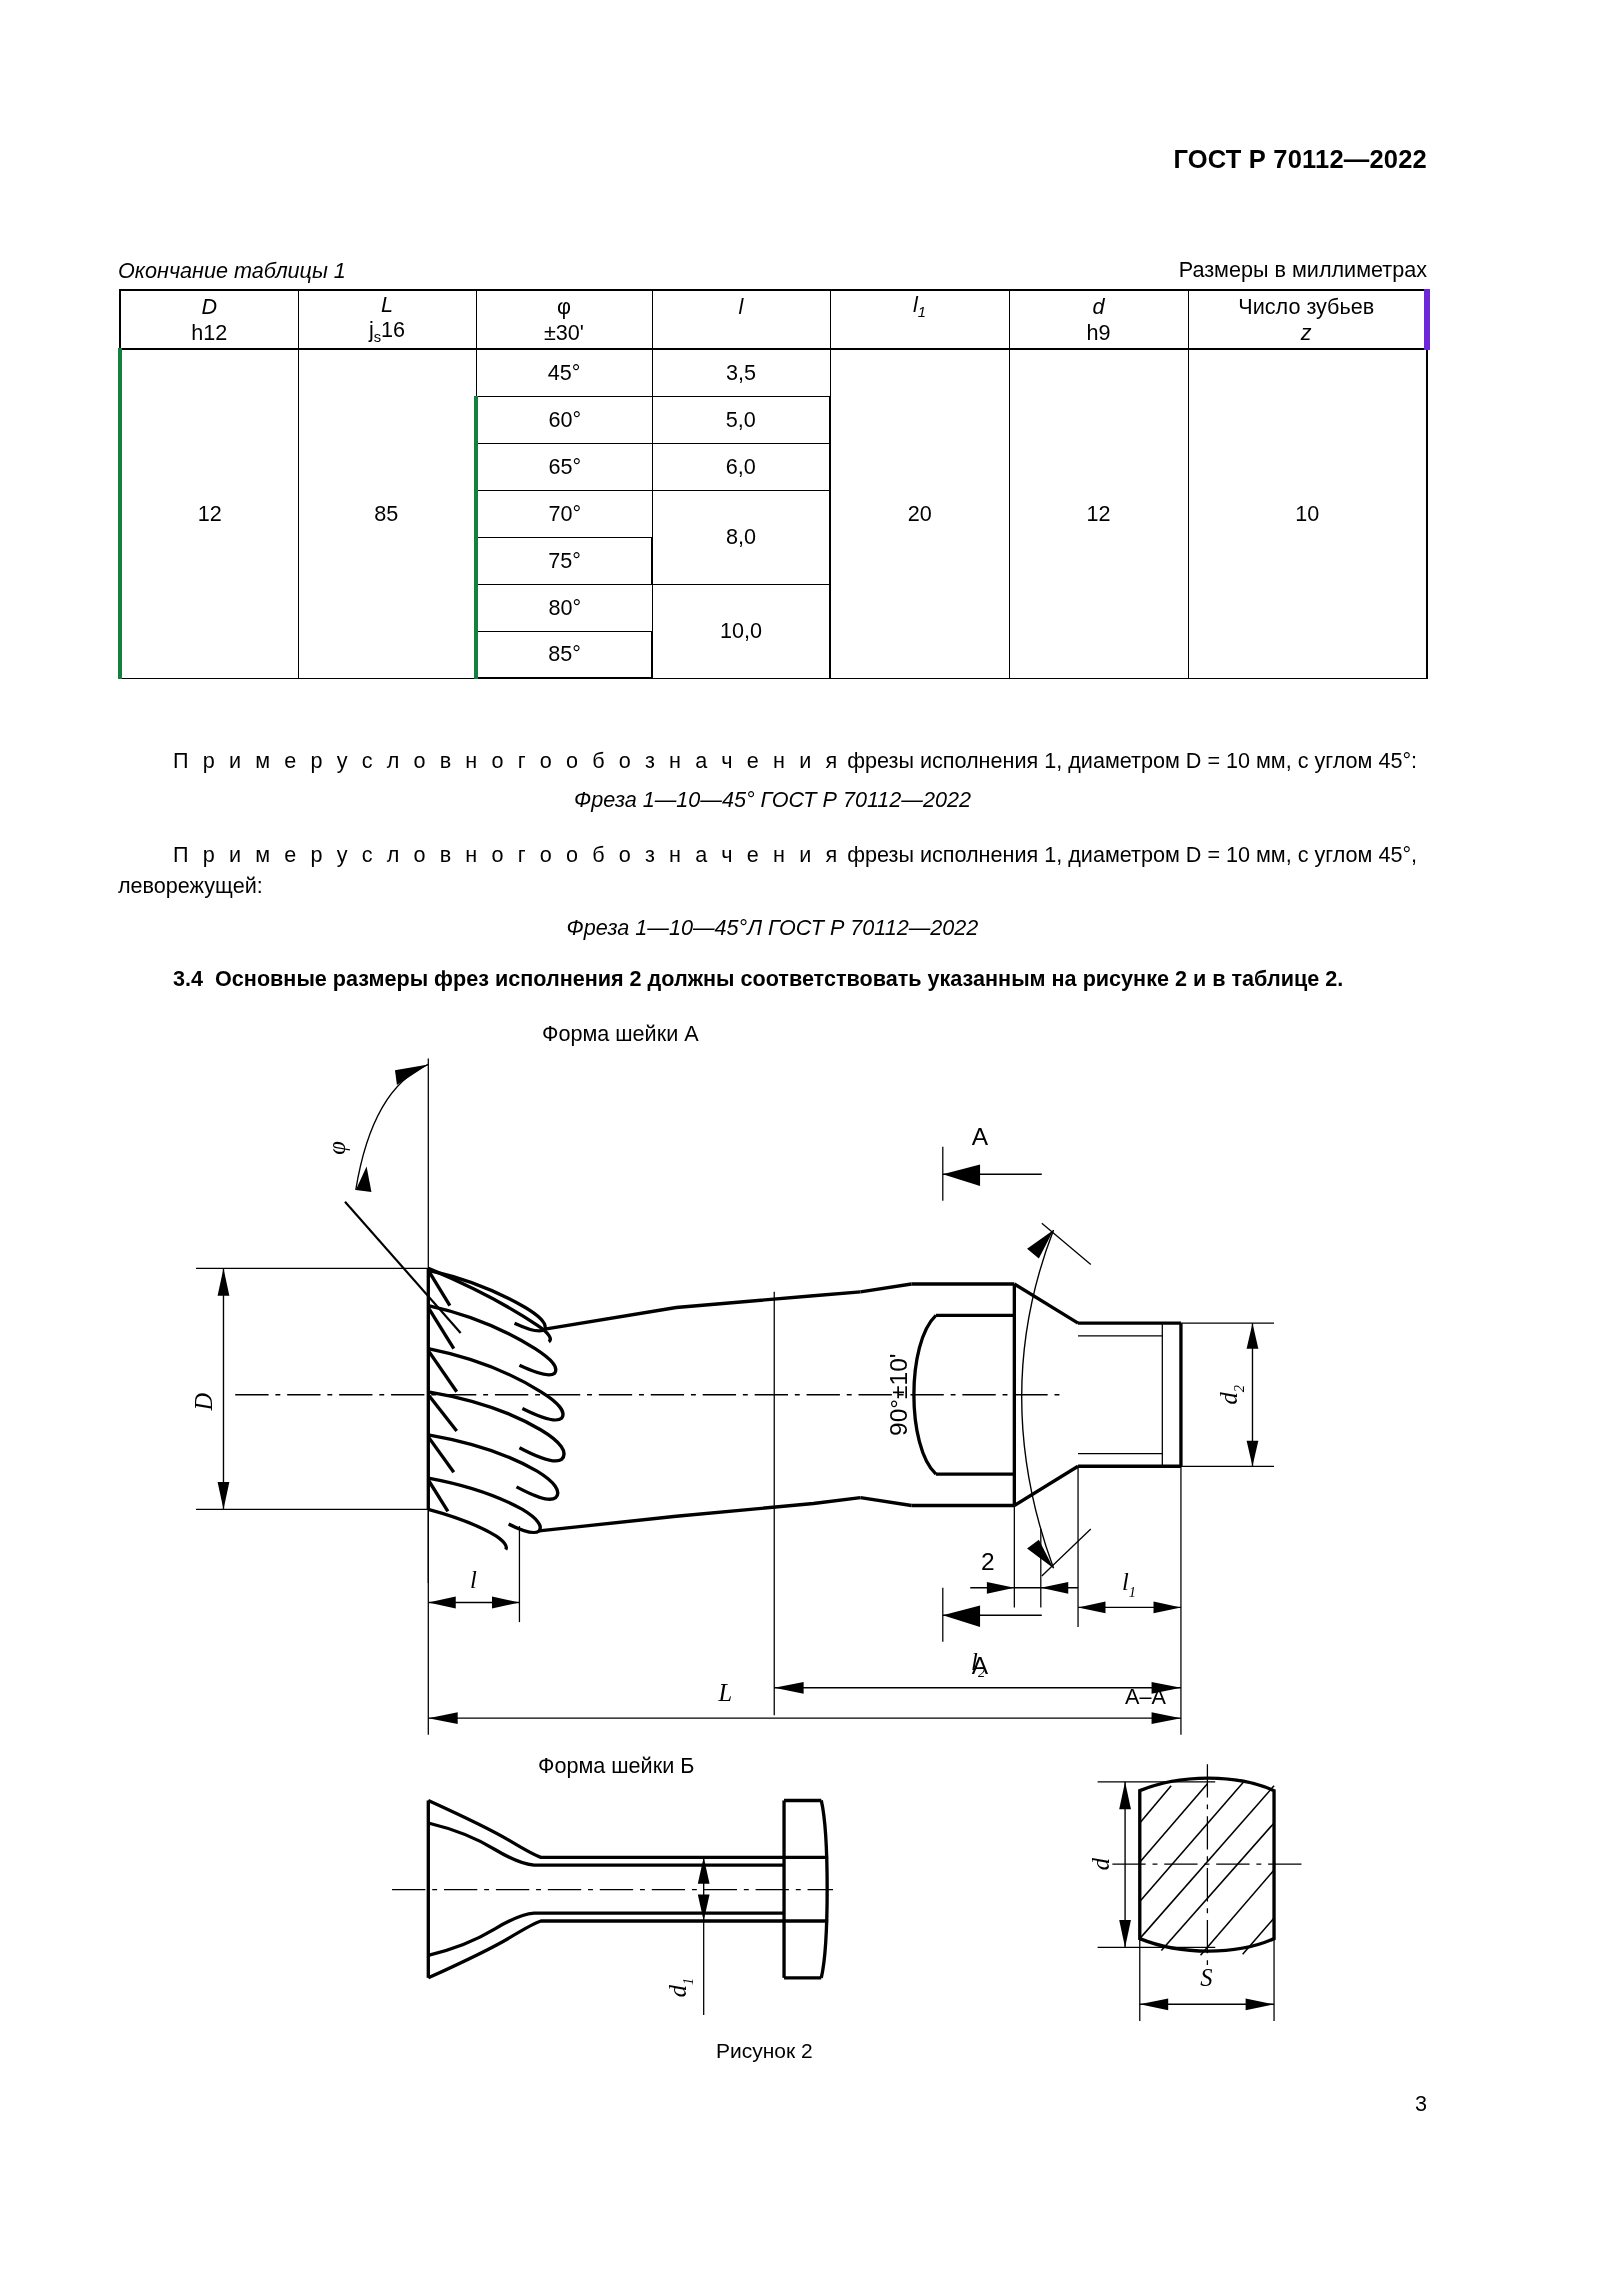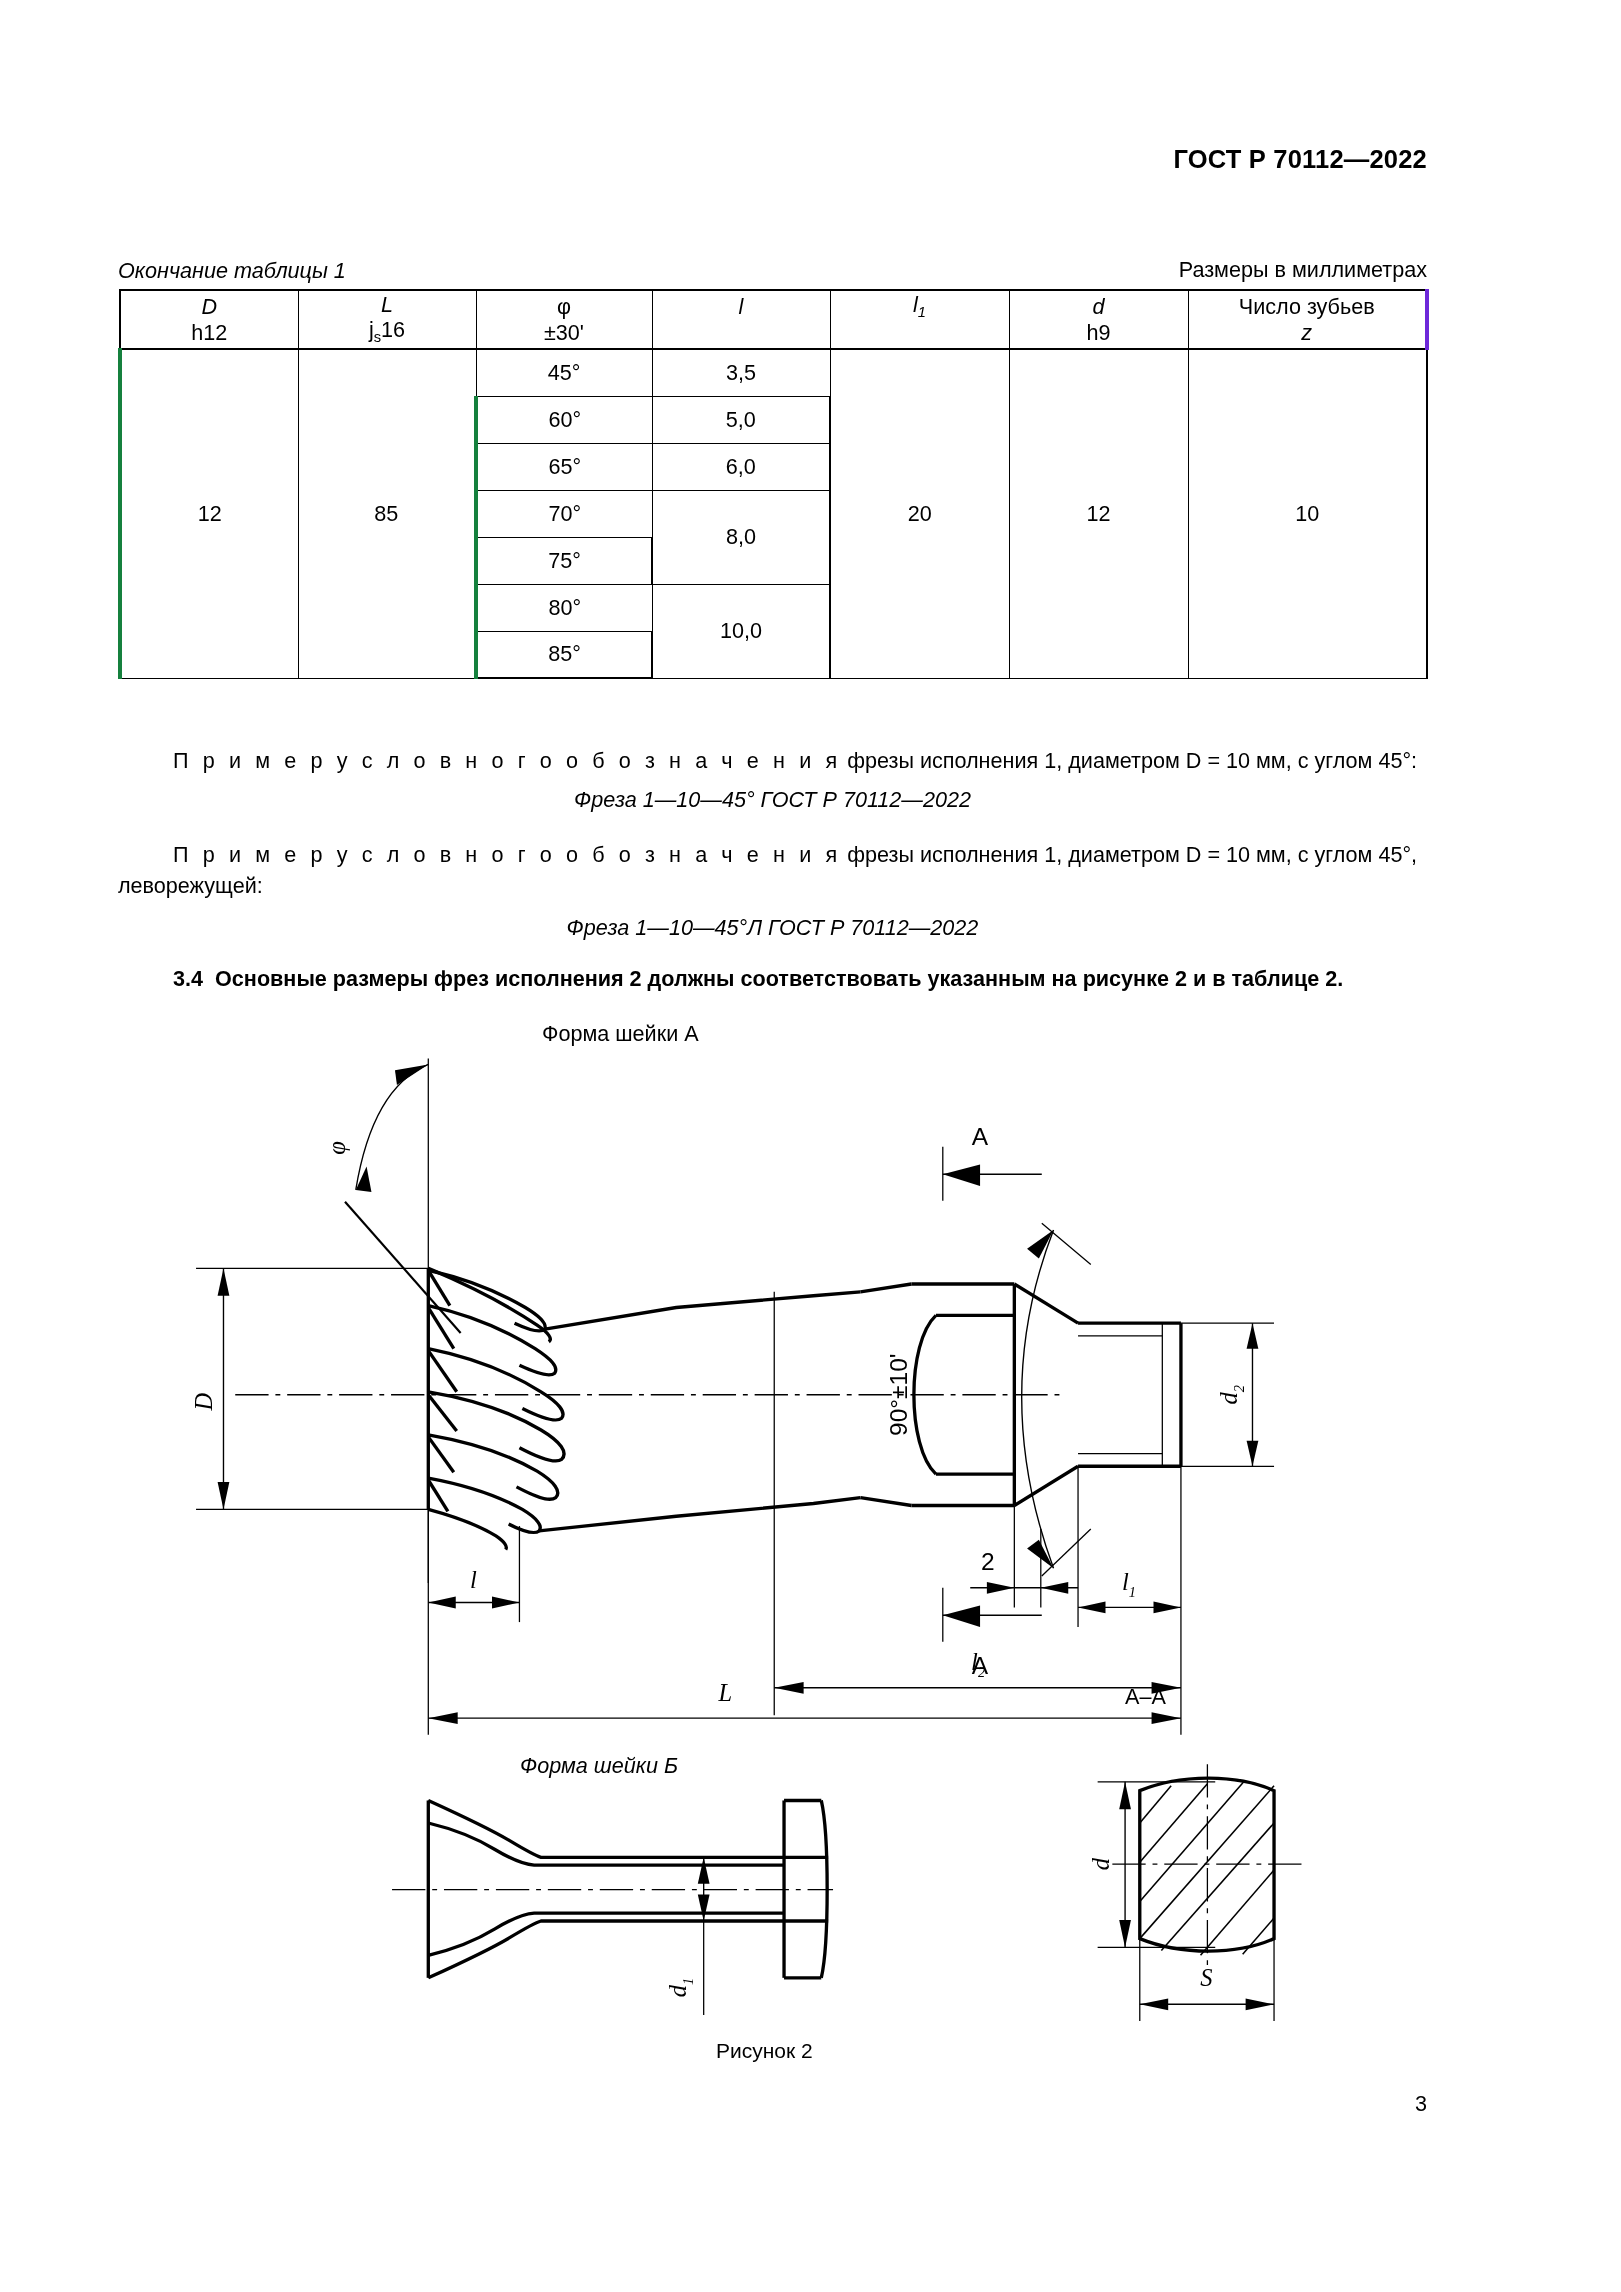--- a/index.html
+++ b/index.html
@@ -39,21 +39,21 @@
   }
   .tbl td, .tbl th {
     border:1px solid #000;
     text-align:center;
     vertical-align:middle;
     font-weight:normal;
     padding:0;
   }
   .tbl thead th { height:57px; line-height:1.18; border-bottom:2px solid #000;}
   .tbl thead tr th:first-child { border-left:2px solid #000; }
-  .tbl thead tr th:last-child { border-right:4px solid #6d28d9; }
+  .tbl thead tr th:last-child { border-right:6px solid #6d28d9; }
   .tbl tbody tr td:first-child { border-left:4px solid #15803d; }
   .tbl tbody tr td:last-child { border-right:2px solid #000; }
   .tbl tbody tr:last-child td { border-bottom:2px solid #000; }
   .tbl thead tr:first-child th { border-top:2px solid #000; }
   .hdr-i { font-style:italic; }
   .sub { font-size:14.7px; vertical-align:sub; }
   .rowh { height:47px; }
 
   
   .para {
@@ -369,20 +369,20 @@
 
       <line class="thn" x1="1163" y1="918" x2="1163" y2="1002"></line>
       <line class="thn" x1="1300" y1="918" x2="1300" y2="1002"></line>
       <line class="dim" x1="1163" y1="985" x2="1300" y2="985"></line>
       <polygon points="1163,985 1192,979 1192,991" fill="#000"></polygon>
       <polygon points="1300,985 1271,979 1271,991" fill="#000"></polygon>
       <text class="itlbl" x="1231" y="966" text-anchor="middle">S</text>
     </g>
   </svg>
 
-  <div class="fig-label" style="left:520px; top:1753px;font-style:italic;">Форма шейки Б</div>
+  <div class="fig-label" style="left:538px; top:1753px;">Форма шейки Б</div>
   <div class="fig-label" style="left:1125px; top:1684px;">А–А</div>
 
   <div class="fig-caption" style="left:716px; top:2039px;">Рисунок 2</div>
 
   <div class="page-num">3</div>
 </div>
 
 
 </body></html>

